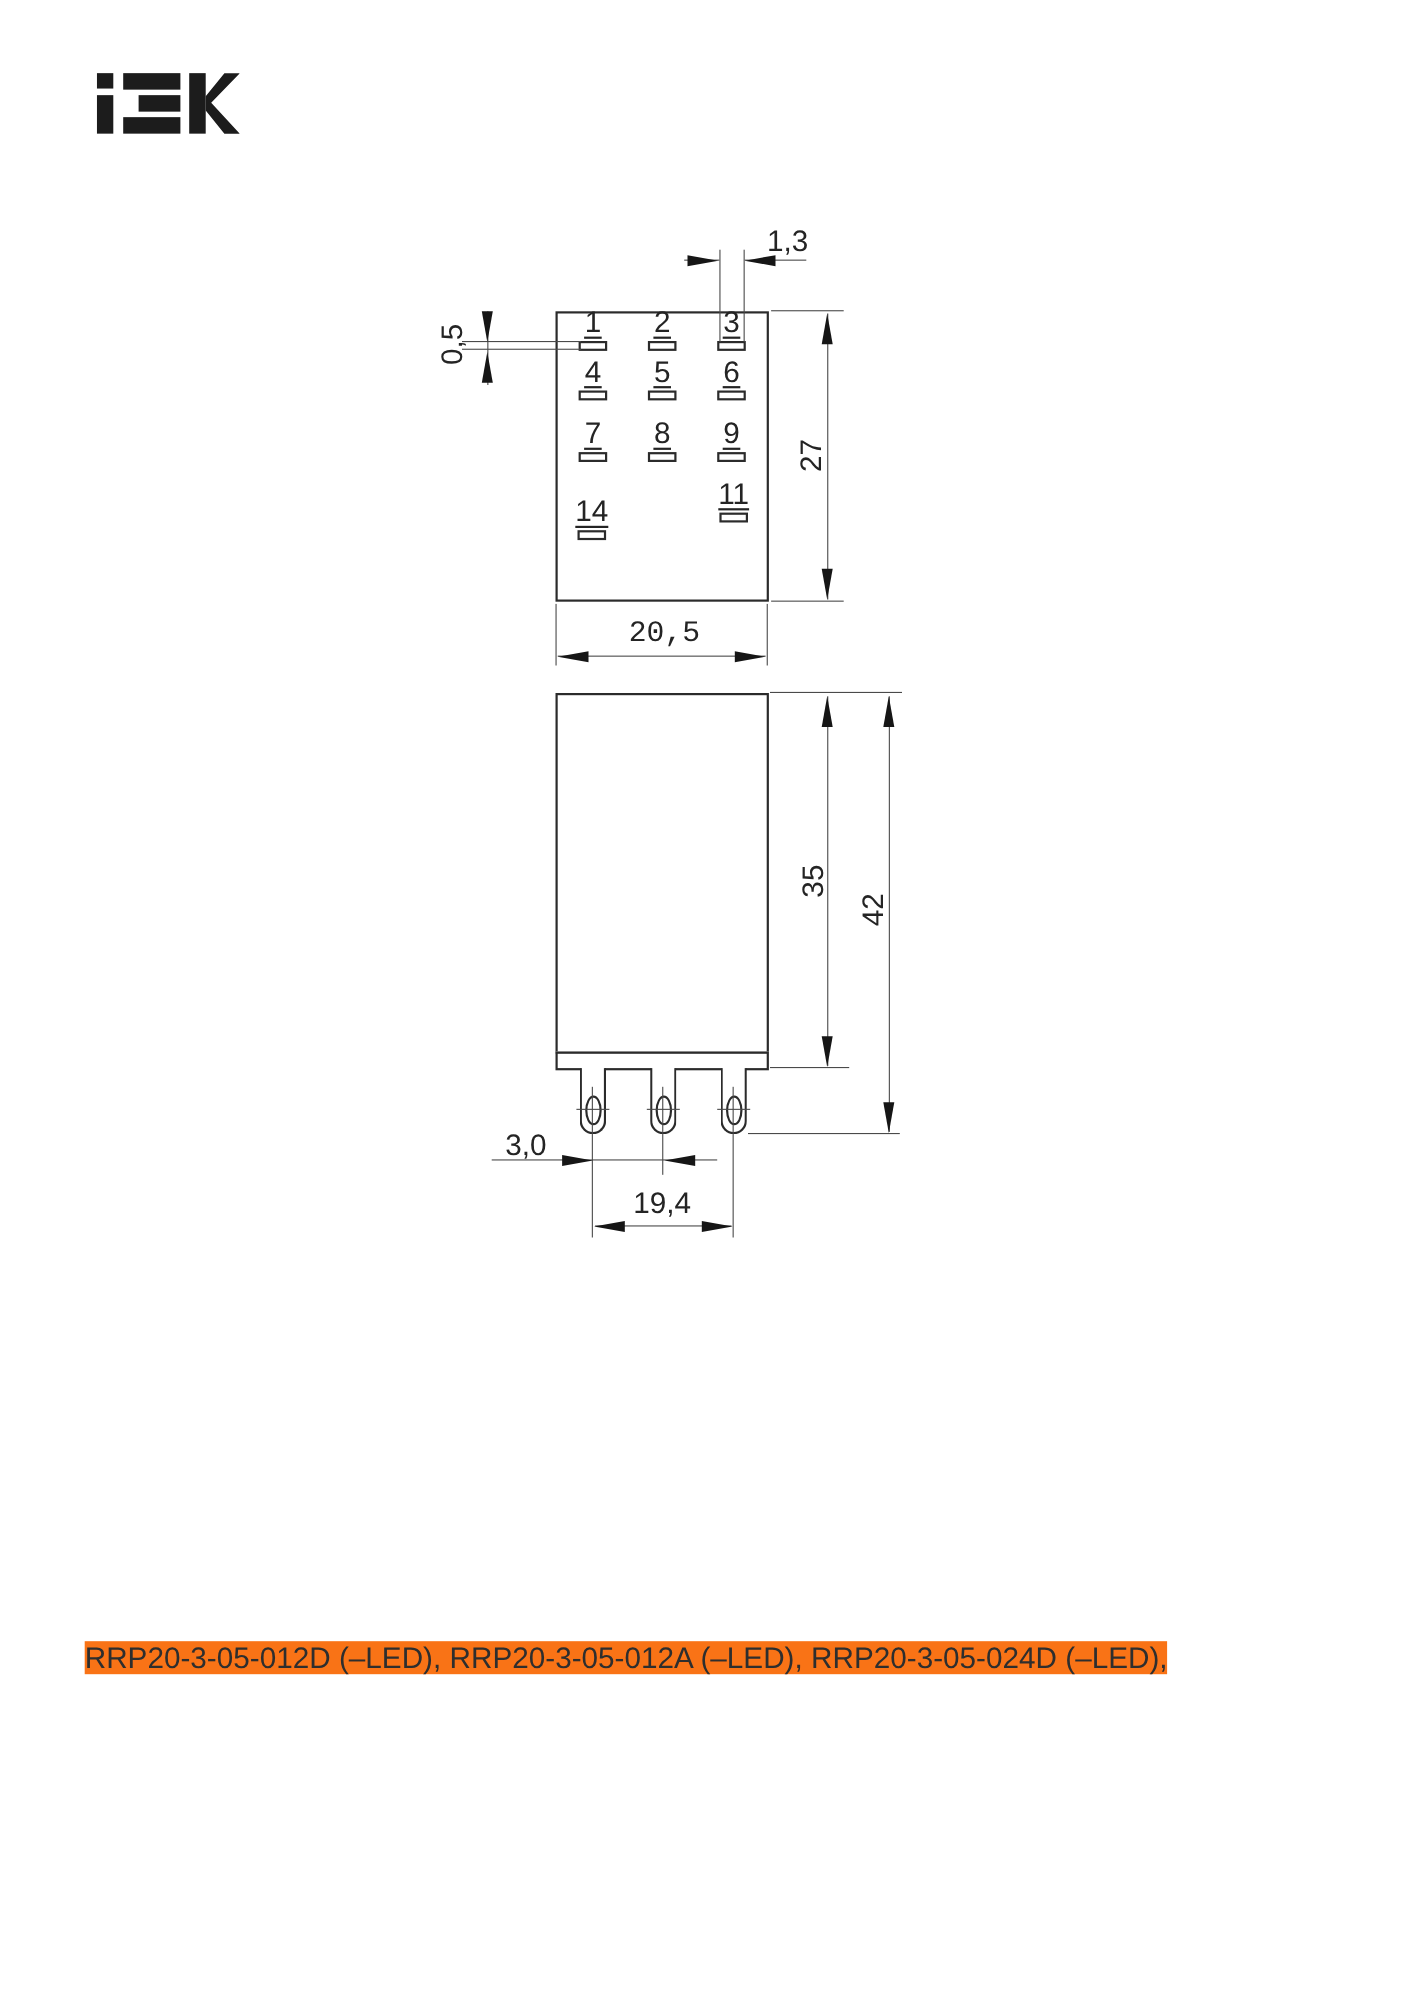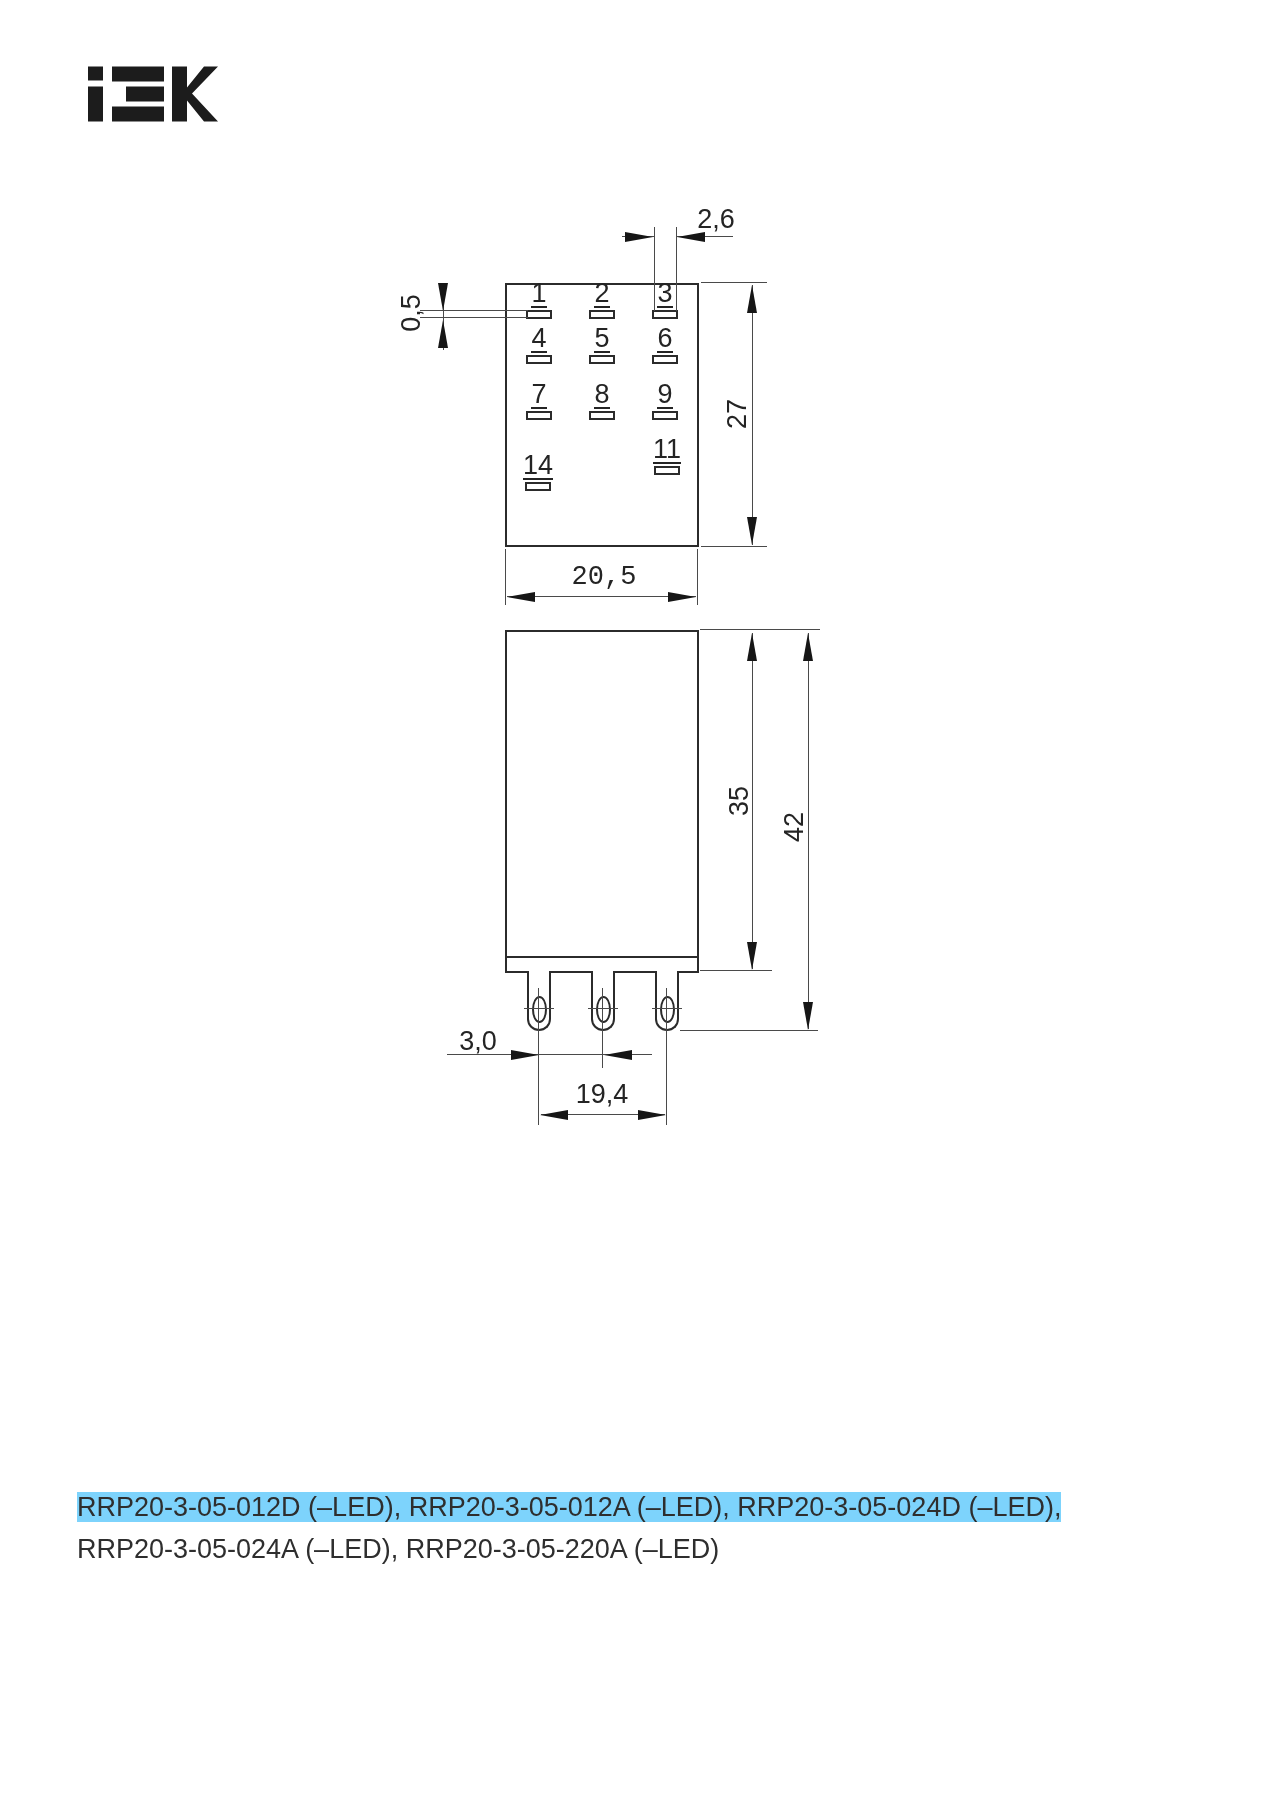--- a/index.html
+++ b/index.html
@@ -110,21 +110,21 @@
   <div class="tri ar-d" style="left:438px;top:283px;"></div>
   <div class="tri ar-u" style="left:438px;top:320px;"></div>
   <div class="dim rot" style="left:381px;top:293px;width:60px;height:40px;">0,5</div>
 
   <div class="ln vln" style="left:654px;top:227px;height:84px;"></div>
   <div class="ln vln" style="left:676px;top:227px;height:84px;"></div>
   <div class="ln hln" style="left:622px;top:236px;width:32px;"></div>
   <div class="ln hln" style="left:677px;top:236px;width:56px;"></div>
   <div class="tri ar-r" style="left:625px;top:232px;"></div>
   <div class="tri ar-l" style="left:677px;top:232px;"></div>
-  <div class="dim" style="left:686px;top:204px;width:60px;height:30px;">2,6</div>
+  <div class="dim" style="left:686px;top:204px;width:60px;height:30px;">1,3</div>
 
   <div class="ln hln" style="left:701px;top:282px;width:66px;"></div>
   <div class="ln hln" style="left:701px;top:546px;width:66px;"></div>
   <div class="ln vln" style="left:752px;top:285px;height:260px;"></div>
   <div class="tri ar-u" style="left:747px;top:285px;"></div>
   <div class="tri ar-d" style="left:747px;top:517px;"></div>
   <div class="dim rot" style="left:707px;top:394px;width:60px;height:40px;">27</div>
 
   <div class="ln vln" style="left:505px;top:549px;height:56px;"></div>
   <div class="ln vln" style="left:697px;top:549px;height:56px;"></div>
@@ -166,16 +166,15 @@
   <div class="ln hln" style="left:447px;top:1054px;width:205px;"></div>
   <div class="tri ar-r" style="left:511px;top:1050px;"></div>
   <div class="tri ar-l" style="left:604px;top:1050px;"></div>
   <div class="dim" style="left:438px;top:1026px;width:80px;height:30px;">3,0</div>
 
   <div class="ln hln" style="left:541px;top:1114px;width:124px;"></div>
   <div class="tri ar-l" style="left:540px;top:1110px;"></div>
   <div class="tri ar-r" style="left:638px;top:1110px;"></div>
   <div class="dim" style="left:552px;top:1079px;width:100px;height:30px;">19,4</div>
 
-  <div class="cap" style="top:1492px;background:#7dd3fc;">RRP20-3-05-012D (–LED), RRP20-3-05-012A (–LED), RRP20-3-05-024D (–LED),</div>
-  <div class="cap" style="top:1534px;">RRP20-3-05-024A (–LED), RRP20-3-05-220A (–LED)</div>
+  <div class="cap" style="top:1492px;background:#f97316;">RRP20-3-05-012D (–LED), RRP20-3-05-012A (–LED), RRP20-3-05-024D (–LED),</div>
 
 </div>
 
 </body></html>

